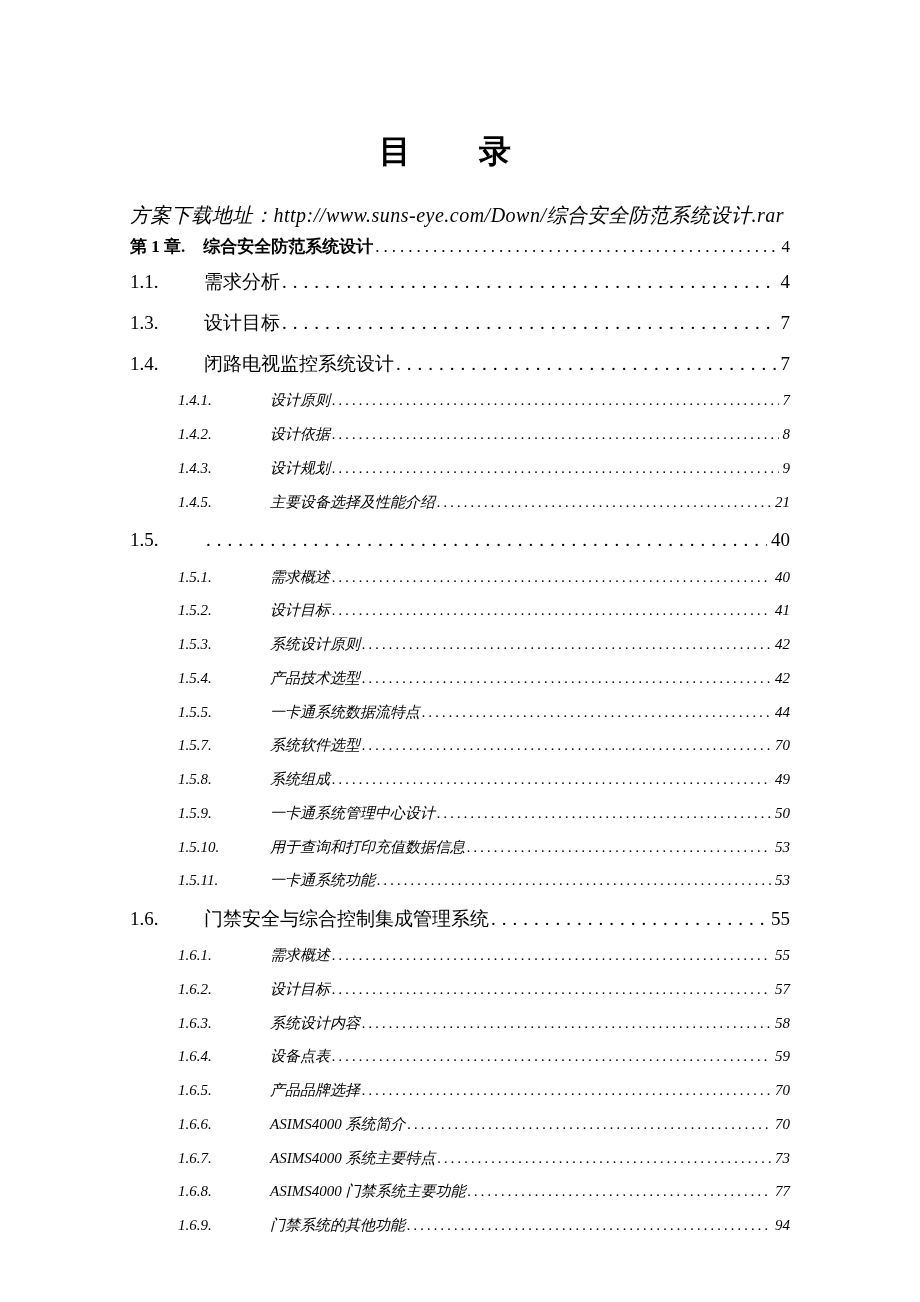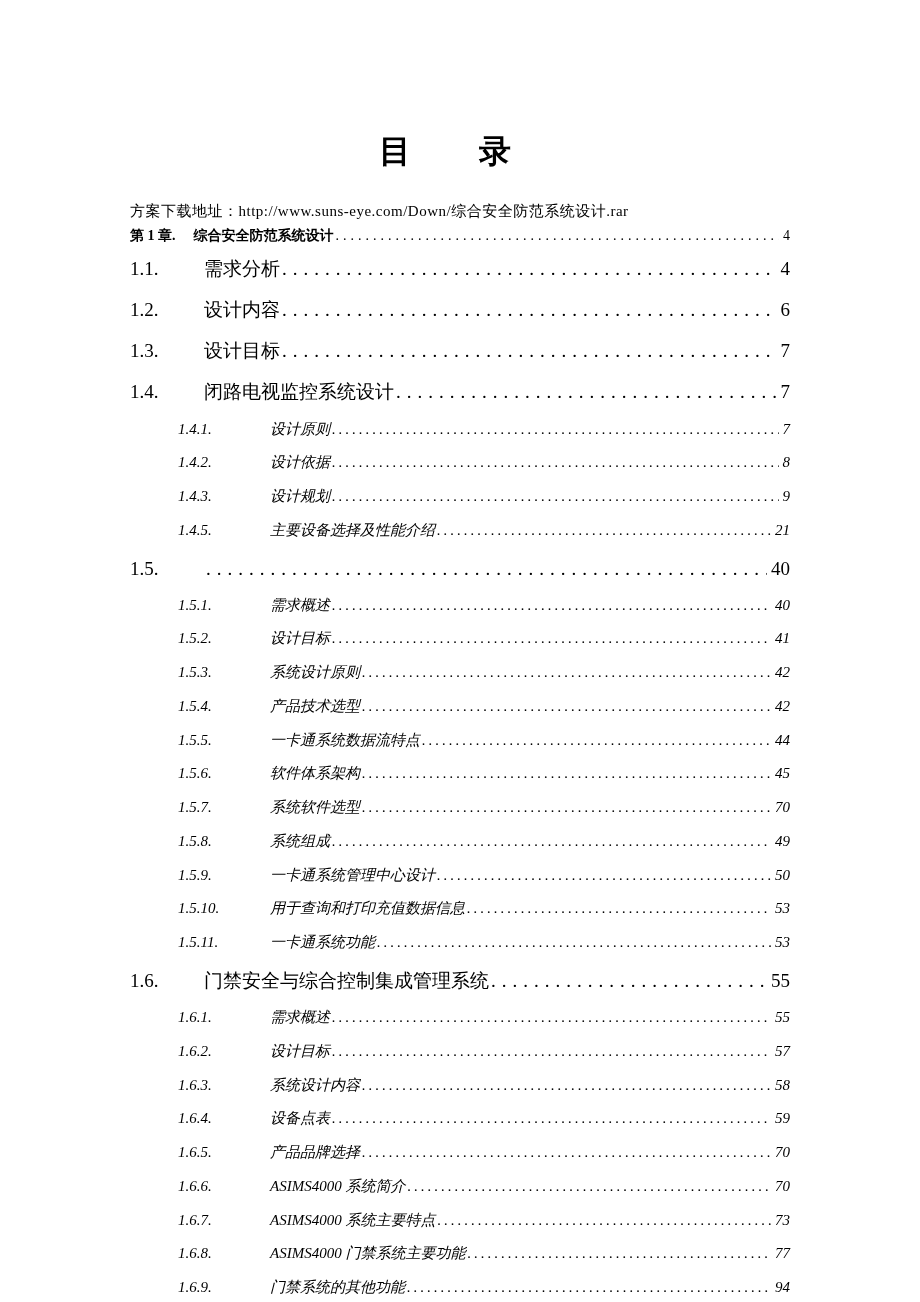--- a/index.html
+++ b/index.html
@@ -12,23 +12,24 @@
       color: #000;
     }
     .title {
       text-align: center;
       font-size: 32px;
       font-weight: bold;
       letter-spacing: 30px;
       margin-bottom: 28px;
     }
     .download-line {
-      font-size: 15px;
+      font-size: 20px;
       margin-bottom: 6px;
       letter-spacing: 0.5px;
+      font-style: italic;
     }
     .toc-row {
       display: flex;
       align-items: baseline;
       white-space: nowrap;
       font-size: 16px;
       margin-bottom: 6px;
     }
     .toc-num {
       flex: 0 0 auto;
@@ -44,21 +45,21 @@
     }
     .toc-leader::after {
       content: "................................................................................................................................................................";
       letter-spacing: 4px;
     }
     .toc-page {
       flex: 0 0 auto;
     }
 
     
-    .lvl-chapter { font-size: 14px; text-align: right; }
+    .lvl-chapter { font-size: 17px; text-align: right; }
     .lvl-chapter .toc-num { font-weight: bold; }
     .lvl-chapter .toc-label { font-weight: bold; }
     .lvl-chapter .toc-page {}
 
     
     .lvl-sec { font-size: 19px; line-height: 1.85; }
     .lvl-sec .toc-num { min-width: 56px; }
     .lvl-sec .toc-leader::after { letter-spacing: 6px; }
 
     
@@ -85,26 +86,20 @@
       <span class="toc-leader"></span>
       <span class="toc-page">4</span>
     </div>
     <div class="toc-row lvl-sec">
       <span class="toc-num">1.1.</span>
       <span class="toc-label">需求分析</span>
       <span class="toc-leader"></span>
       <span class="toc-page">4</span>
     </div>
     <div class="toc-row lvl-sec">
-      <span class="toc-num">1.2.</span>
-      <span class="toc-label">设计内容</span>
-      <span class="toc-leader"></span>
-      <span class="toc-page">6</span>
-    </div>
-    <div class="toc-row lvl-sec">
       <span class="toc-num">1.3.</span>
       <span class="toc-label">设计目标</span>
       <span class="toc-leader"></span>
       <span class="toc-page">7</span>
     </div>
     <div class="toc-row lvl-sec">
       <span class="toc-num">1.4.</span>
       <span class="toc-label">闭路电视监控系统设计</span>
       <span class="toc-leader"></span>
       <span class="toc-page">7</span>
@@ -162,26 +157,20 @@
       <span class="toc-leader"></span>
       <span class="toc-page">42</span>
     </div>
     <div class="toc-row lvl-sub">
       <span class="toc-num">1.5.5.</span>
       <span class="toc-label">一卡通系统数据流特点</span>
       <span class="toc-leader"></span>
       <span class="toc-page">44</span>
     </div>
     <div class="toc-row lvl-sub">
-      <span class="toc-num">1.5.6.</span>
-      <span class="toc-label">软件体系架构</span>
-      <span class="toc-leader"></span>
-      <span class="toc-page">45</span>
-    </div>
-    <div class="toc-row lvl-sub">
       <span class="toc-num">1.5.7.</span>
       <span class="toc-label">系统软件选型</span>
       <span class="toc-leader"></span>
       <span class="toc-page">70</span>
     </div>
     <div class="toc-row lvl-sub">
       <span class="toc-num">1.5.8.</span>
       <span class="toc-label">系统组成</span>
       <span class="toc-leader"></span>
       <span class="toc-page">49</span>

